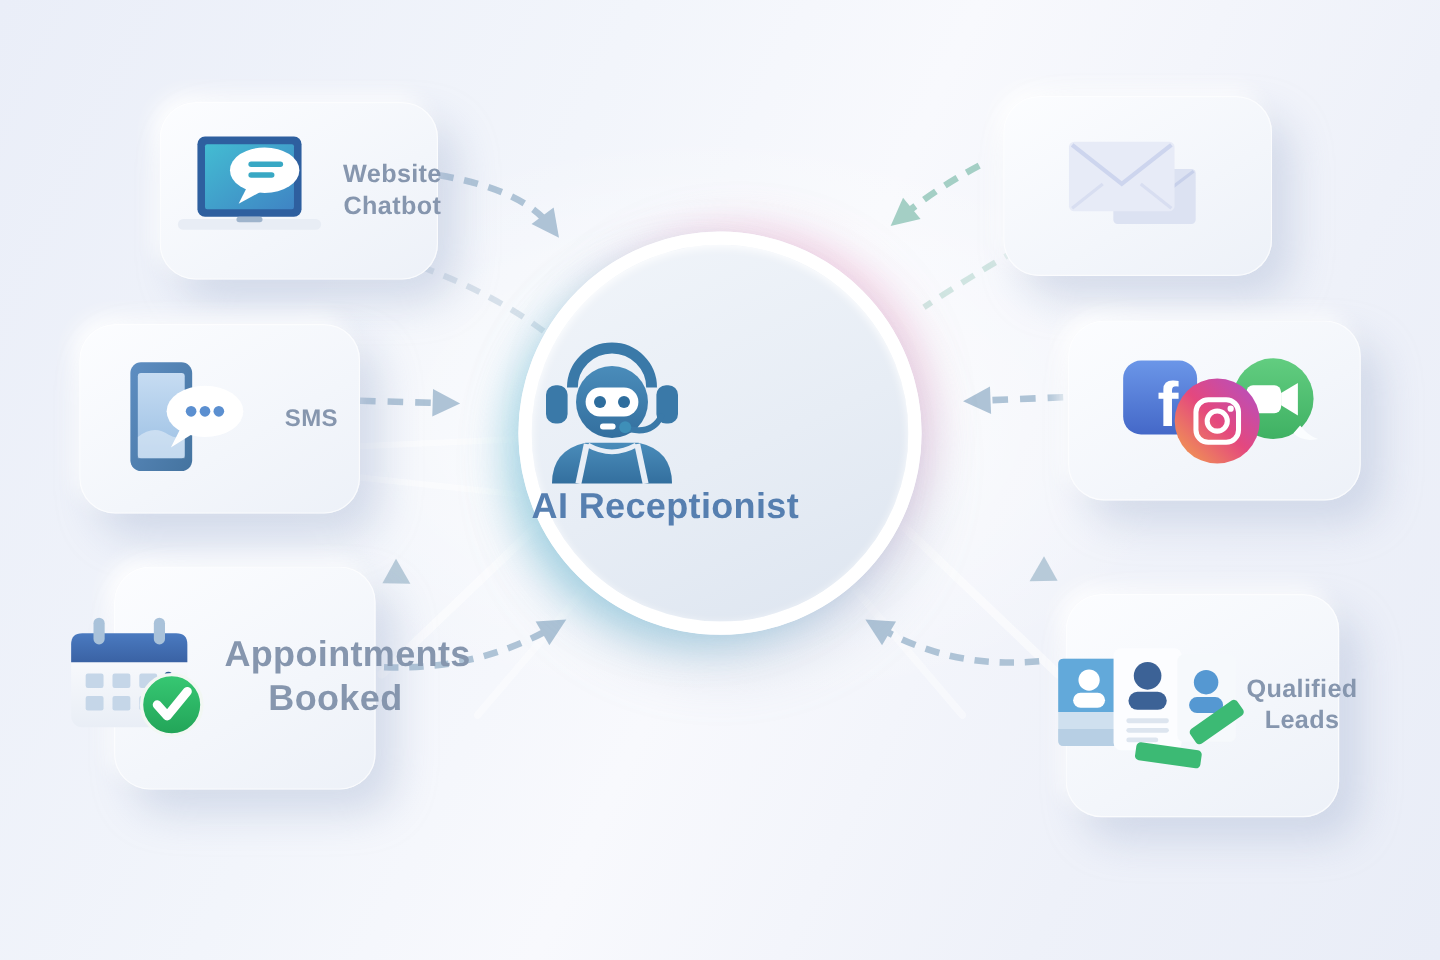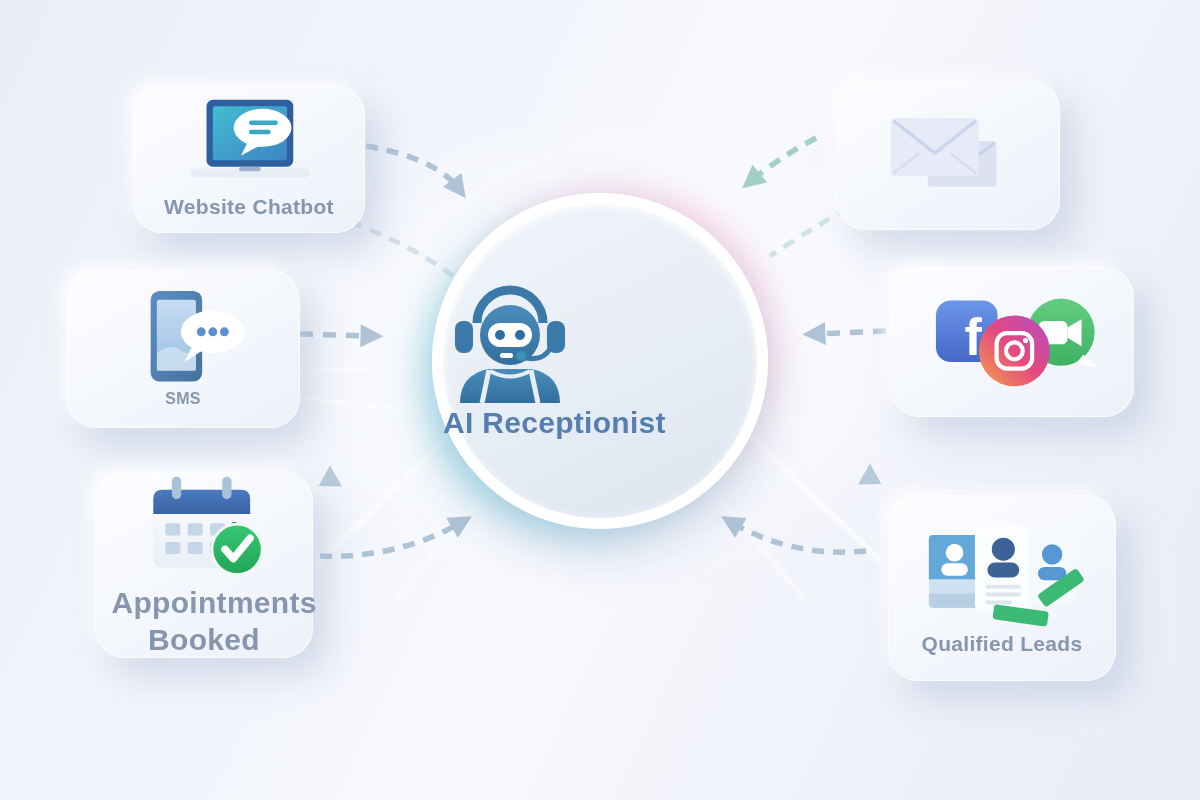--- a/index.html
+++ b/index.html
@@ -9,33 +9,33 @@
     background:
       radial-gradient(ellipse 46% 42% at 50% 44%, rgba(255,255,255,.95), rgba(255,255,255,0) 72%),
       linear-gradient(115deg,#eaeef8 0%,#f2f5fb 34%,#f8f9fd 52%,#eef1f9 78%,#e9edf7 100%);
   }
   .layer{position:absolute;left:0;top:0;width:1200px;height:800px;}
   .halo{
     position:absolute;left:378px;top:140px;width:444px;height:444px;border-radius:50%;
     background:radial-gradient(circle closest-side, rgba(255,255,255,.95), rgba(255,255,255,0) 75%);
   }
   .card{
-    position:absolute;display:flex;flex-direction:column;align-items:center;justify-content:center;
+    position:absolute;display:flex;flex-direction:row;align-items:center;justify-content:center;
     gap:2px;border-radius:30px;
     background:linear-gradient(150deg,#fcfdff 0%,#f3f6fb 60%,#edf1f8 100%);
     box-shadow:16px 18px 34px rgba(163,178,208,.40), -6px -6px 16px rgba(255,255,255,.95),
                inset 0 0 0 1px rgba(255,255,255,.65);
   }
   .card-label{
     color:#8696ae;font-weight:700;font-size:21px;letter-spacing:.3px;text-align:center;
     line-height:1.22;width:200px;
   }
   .pos-website{left:133px;top:85px;width:232px;height:148px;}
   .pos-sms{left:66px;top:270px;width:234px;height:158px;}
-  .pos-sms .card-label{font-size:16px;}
+  .pos-sms .card-label{font-size:20px;}
   .pos-appointments{left:95px;top:472px;width:218px;height:186px;}
   .pos-appointments .card-label{width:185px;font-size:30px;}
   .pos-email{left:836px;top:80px;width:224px;height:150px;}
   .pos-social{left:890px;top:267px;width:244px;height:150px;}
   .pos-qualified{left:888px;top:495px;width:228px;height:186px;}
   .circle{
     position:absolute;left:432px;top:193px;width:336px;height:336px;border-radius:50%;
     box-sizing:border-box;border:11px solid #ffffff;
     background:linear-gradient(155deg,#f1f5fa 0%,#e7edf5 55%,#dde5f0 100%);
     box-shadow:0 24px 48px rgba(151,169,199,.38),

